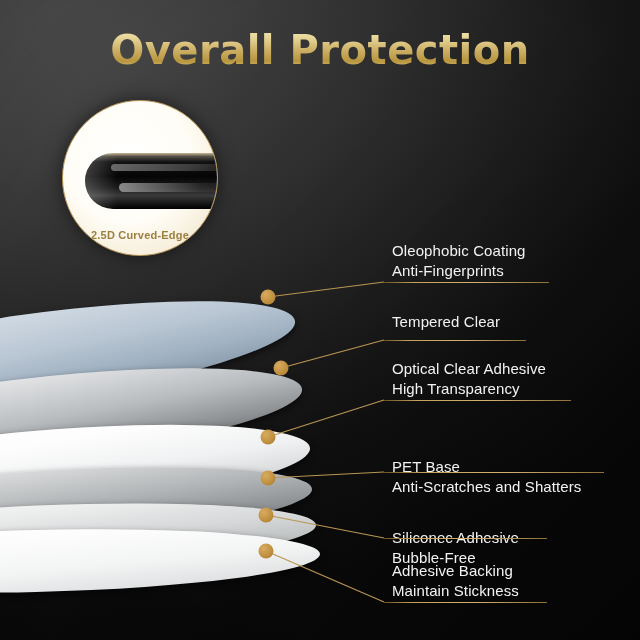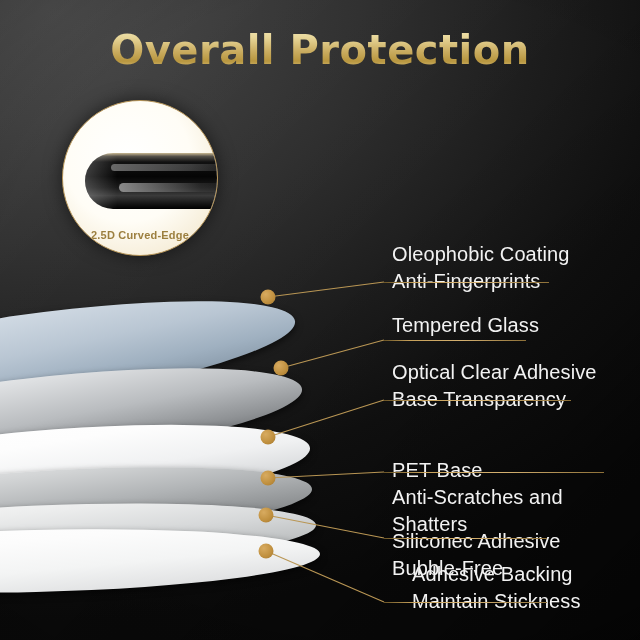--- a/index.html
+++ b/index.html
@@ -56,21 +56,21 @@
          box-shadow:0 3px 7px rgba(0,0,0,.55);}
 
   
   #leaders{position:absolute;left:0;top:0;width:640px;height:640px;
            pointer-events:none;}
   .dot{position:absolute;width:15px;height:15px;border-radius:50%;
        background:radial-gradient(circle at 35% 32%,#d8ab60,#bf8f3e 60%,#a2762f 100%);
        transform:translate(-50%,-50%);}
 
   
-  .label{position:absolute;color:#f2f2f2;font-size:20px;line-height:27px;
+  .label{position:absolute;color:#f2f2f2;font-size:15px;line-height:20px;
          white-space:pre-line;letter-spacing:.1px;}
   .uline{position:absolute;height:1px;
          background:linear-gradient(90deg,#6b5526 0%,#c7a15a 18%,#d4b070 55%,#8d7038 100%);}
 </style>
 </head>
 <body>
 
 <div id="stage">
 
   <div class="bg-base"></div>
@@ -104,33 +104,33 @@
         <path d="M 268 437 L 384 400" stroke="#b99654" stroke-width="1.2" fill="none"></path>
         <path d="M 268 478 L 384 472" stroke="#b99654" stroke-width="1.2" fill="none"></path>
         <path d="M 266 515 L 384 538" stroke="#b99654" stroke-width="1.2" fill="none"></path>
         <path d="M 266 551 L 384 602" stroke="#b99654" stroke-width="1.2" fill="none"></path>
       </svg>
       <div class="dot" style="left: 268px; top: 297px;"></div>
       <div class="label" style="left: 392px; top: 241px;">Oleophobic Coating
 Anti-Fingerprints</div>
       <div class="uline" style="left: 384px; top: 282px; width: 165px;"></div>
       <div class="dot" style="left: 281px; top: 368px;"></div>
-      <div class="label" style="left: 392px; top: 312px;">Tempered Glass</div>
+      <div class="label" style="left: 392px; top: 312px;">Tempered Clear</div>
       <div class="uline" style="left: 384px; top: 340px; width: 142px;"></div>
       <div class="dot" style="left: 268px; top: 437px;"></div>
       <div class="label" style="left: 392px; top: 359px;">Optical Clear Adhesive
-Base Transparency</div>
+High Transparency</div>
       <div class="uline" style="left: 384px; top: 400px; width: 187px;"></div>
       <div class="dot" style="left: 268px; top: 478px;"></div>
       <div class="label" style="left: 392px; top: 431px; margin-top: 26px;">PET Base
 Anti-Scratches and Shatters</div>
       <div class="uline" style="left: 384px; top: 472px; width: 220px;"></div>
       <div class="dot" style="left: 266px; top: 515px;"></div>
       <div class="label" style="left: 392px; top: 497px; margin-top: 31px;">Siliconec Adhesive
 Bubble-Free</div>
       <div class="uline" style="left: 384px; top: 538px; width: 163px;"></div>
       <div class="dot" style="left: 266px; top: 551px;"></div>
-      <div class="label" style="left: 412px; top: 561px;">Adhesive Backing
+      <div class="label" style="left: 392px; top: 561px;">Adhesive Backing
 Maintain Stickness</div>
       <div class="uline" style="left: 384px; top: 602px; width: 163px;"></div>
     </div>
 
 </div>
 
 </body></html>

